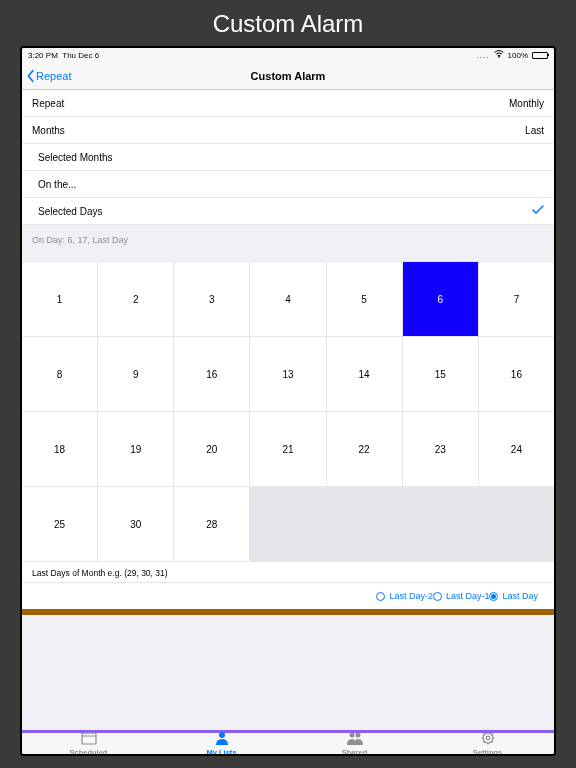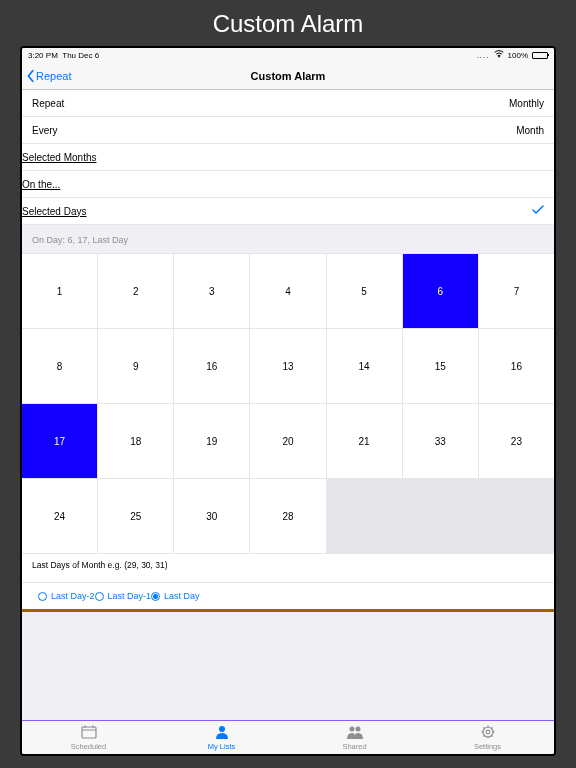--- a/index.html
+++ b/index.html
@@ -25,46 +25,47 @@
   .nav-back { display: flex; align-items: center; color: #007aff; font-size: 11px; padding-left: 4px; cursor: pointer; }
   .nav-back svg { width: 10px; height: 14px; }
   .nav-title { position: absolute; left: 0; right: 0; text-align: center; font-size: 11px; font-weight: 600; color: #000; pointer-events: none; }
   .rows { background: #fff; }
   .row {
     display: flex; justify-content: space-between; align-items: center;
     padding: 0 10px; height: 27px; border-bottom: 1px solid #e5e5ea;
     font-size: 10px; color: #000; background: #fff;
   }
   .row .value { color: #000; }
-  .row.indent { padding-left: 0; text-decoration: underline; }
+  .row.indent { padding-left: 16px; }
   .row .check { color: #007aff; }
   .summary {
-    font-size: 9px; color: #8e8e93; padding: 10px 10px 8px; background: #efeff4;
+    font-size: 9px; color: #8e8e93; padding: 10px 10px 16px; background: #efeff4;
   }
   .cal-grid {
     display: grid; grid-template-columns: repeat(7, 1fr);
     background: #e5e5ea; gap: 1px; border-top: 1px solid #e5e5ea; border-bottom: 1px solid #e5e5ea;
   }
   .cal-cell {
     background: #fff; height: 74px; display: flex; align-items: center; justify-content: center;
     font-size: 10px; color: #000; cursor: pointer;
   }
   .cal-cell.selected { background: #1200ff; color: #fff; }
-  .lastdays-label { font-size: 8.5px; color: #000; padding: 6px 10px 12px; background: #fff; border-bottom: 1px solid #e5e5ea;}
+  .lastdays-label { font-size: 8.5px; color: #000; padding: 6px 10px 4px; background: #fff; border-bottom: 1px solid #e5e5ea;}
   .lastday-row {
-    display: flex; justify-content: flex-start; align-items: center;
-    padding: 8px 16px; background: #fff; border-bottom: 3px solid #a16207;
+    display: flex; justify-content: flex-end; align-items: center;
+    padding: 8px 16px; background: #fff; border-bottom: 6px solid #a16207;
   }
   .radio-opt { display: flex; align-items: center; gap: 4px; font-size: 9px; color: #007aff; cursor: pointer; }
   .radio-circle { width: 9px; height: 9px; border: 1px solid #007aff; border-radius: 50%; display: flex; align-items: center; justify-content: center; }
   .radio-circle.filled::after { content: ""; width: 5px; height: 5px; background: #007aff; border-radius: 50%; }
   .spacer { flex: 1; background: #efeff4; }
   .tab-bar {
-    height: 34px; background: #f7f7f8; border-top: 1px solid #8b5cf6;
+    height: 24px; background: #f7f7f8; border-top: 3px solid #8b5cf6;
     display: flex;
+    font-weight: bold;
   }
   .tab { flex:1; display:flex; flex-direction: column; align-items:center; justify-content:center; gap:1px; font-size:7.5px; color:#8e8e93; cursor:pointer;}
   .tab.active { color:#007aff; }
   .tab svg { width: 16px; height: 14px; }
 </style>
 </head>
 <body>
 
 <div class="outer-title">Custom Alarm</div>
 
@@ -96,22 +97,22 @@
     </div>
     <div class="nav-title">Custom Alarm</div>
   </div>
 
   <div class="rows">
     <div class="row">
       <span>Repeat</span>
       <span class="value">Monthly</span>
     </div>
     <div class="row">
-      <span>Every</span>
-      <span class="value">Month</span>
+      <span>Months</span>
+      <span class="value">Last</span>
     </div>
     <div class="row indent">
       <span>Selected Months</span>
       <span></span>
     </div>
     <div class="row indent">
       <span>On the...</span>
       <span></span>
     </div>
     <div class="row indent">
@@ -134,26 +135,25 @@
       <div class="cal-cell">5</div>
       <div class="cal-cell selected">6</div>
       <div class="cal-cell">7</div>
       <div class="cal-cell">8</div>
       <div class="cal-cell">9</div>
       <div class="cal-cell">16</div>
       <div class="cal-cell">13</div>
       <div class="cal-cell">14</div>
       <div class="cal-cell">15</div>
       <div class="cal-cell">16</div>
-      <div class="cal-cell selected">17</div>
       <div class="cal-cell">18</div>
       <div class="cal-cell">19</div>
       <div class="cal-cell">20</div>
       <div class="cal-cell">21</div>
-      <div class="cal-cell">33</div>
+      <div class="cal-cell">22</div>
       <div class="cal-cell">23</div>
       <div class="cal-cell">24</div>
       <div class="cal-cell">25</div>
       <div class="cal-cell">30</div>
       <div class="cal-cell">28</div>
     </div>
 
   <div class="lastdays-label">Last Days of Month e.g. (29, 30, 31)</div>
   <div class="lastday-row" id="lastday-row">
       <div class="radio-opt">

